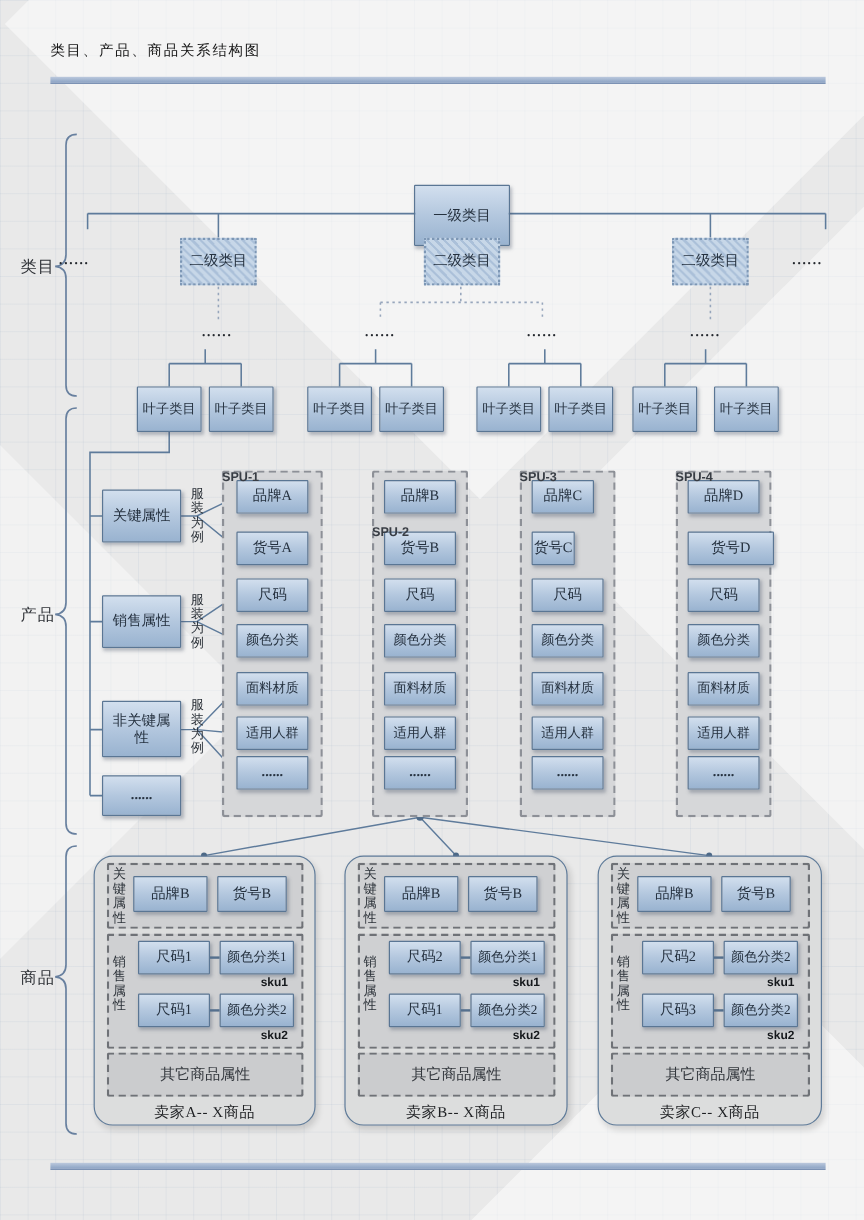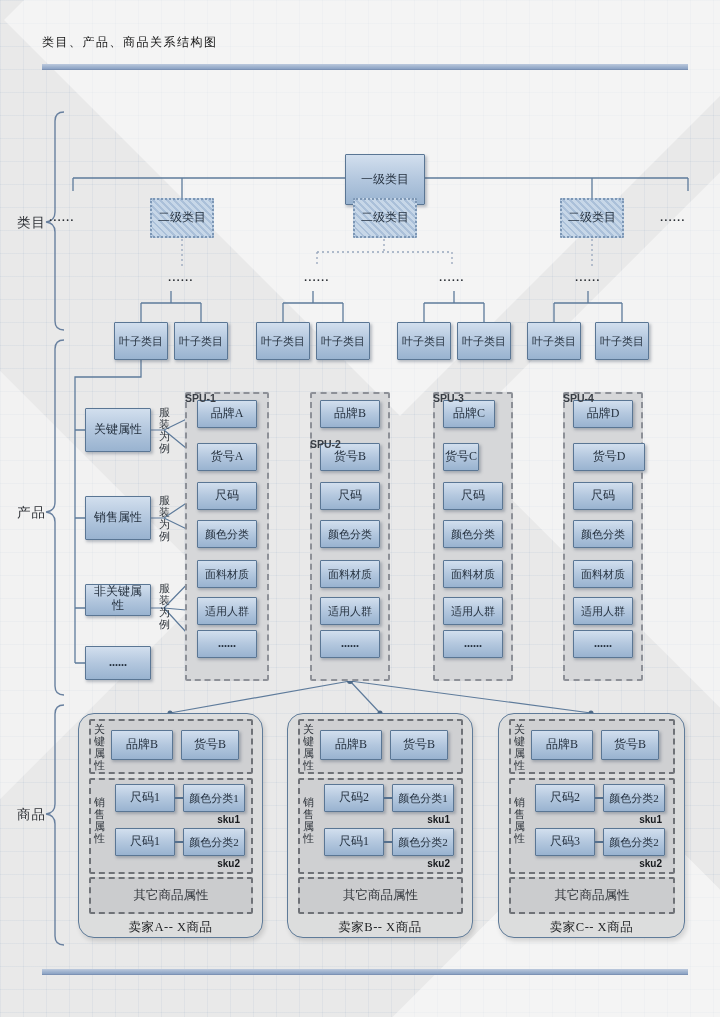--- a/index.html
+++ b/index.html
@@ -112,21 +112,21 @@
   <div class="bx leaf" style="left:174px;top:322px;width:54px;height:38px;">叶子类目</div>
   <div class="bx leaf" style="left:256px;top:322px;width:54px;height:38px;">叶子类目</div>
   <div class="bx leaf" style="left:316px;top:322px;width:54px;height:38px;">叶子类目</div>
   <div class="bx leaf" style="left:397px;top:322px;width:54px;height:38px;">叶子类目</div>
   <div class="bx leaf" style="left:457px;top:322px;width:54px;height:38px;">叶子类目</div>
   <div class="bx leaf" style="left:527px;top:322px;width:54px;height:38px;">叶子类目</div>
   <div class="bx leaf" style="left:595px;top:322px;width:54px;height:38px;">叶子类目</div>
 
   <div class="bx" style="left:85px;top:408px;width:66px;height:44px;">关键属性</div>
   <div class="bx" style="left:85px;top:496px;width:66px;height:44px;">销售属性</div>
-  <div class="bx" style="left:85px;top:584px;width:66px;height:32px;padding:4px;font-family:Liberation Mono, monospace;">非关键属性</div>
+  <div class="bx" style="left:85px;top:584px;width:66px;height:47px;padding:4px;">非关键属性</div>
   <div class="bx" style="left:85px;top:646px;width:66px;height:34px;font-weight:bold;">......</div>
 
   <div class="vtext" style="left:158px;top:406px;">服装为例</div>
   <div class="vtext" style="left:158px;top:494px;">服装为例</div>
   <div class="vtext" style="left:158px;top:582px;">服装为例</div>
 
   <div class="spu-col" style="left:185px;top:392px;width:84px;height:289px;"></div>
   <div class="bx" style="left:197px;top:400px;width:60px;height:28px;">品牌A</div>
   <div class="bx" style="left:197px;top:443px;width:60px;height:28px;">货号A</div>
   <div class="bx" style="left:197px;top:482px;width:60px;height:28px;">尺码</div>

